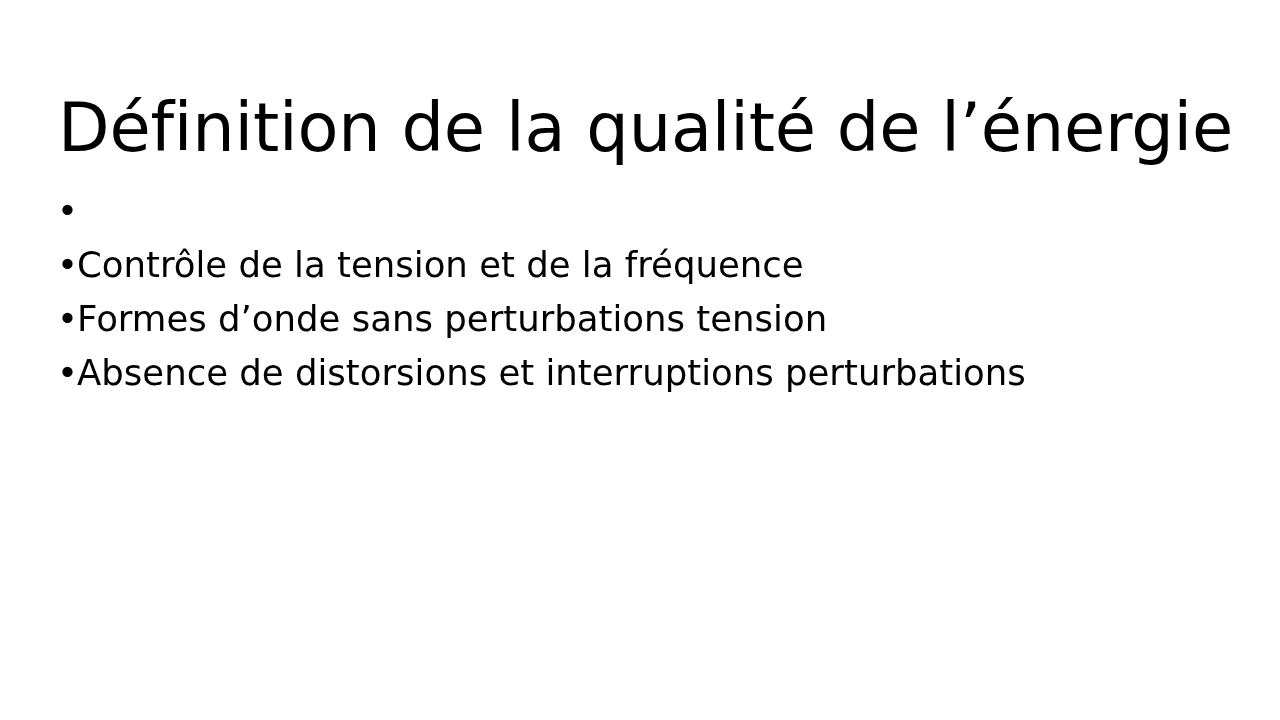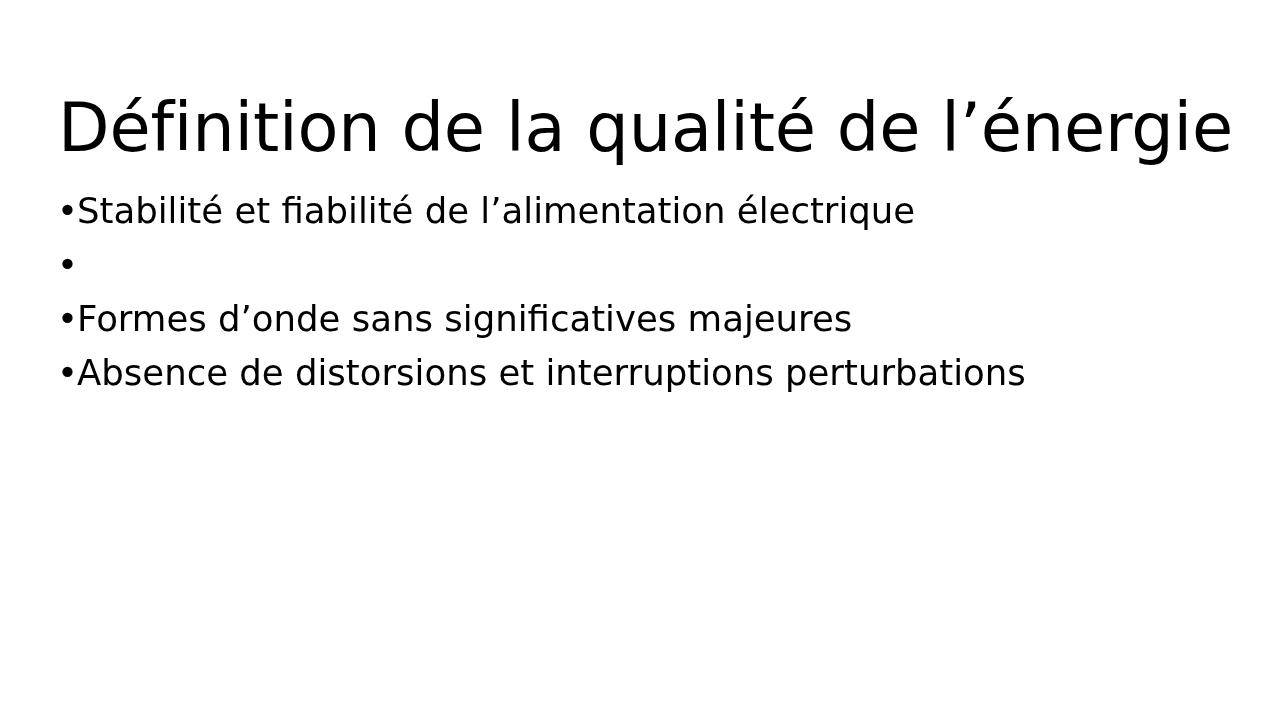--- a/index.html
+++ b/index.html
@@ -74,30 +74,30 @@
 <body>
 
 <div class="slide">
 
   <h1 class="slide-title">Définition de la qualité de l’énergie</h1>
 
   <ul class="bullet-list">
 
     <li class="bullet-item">
       <span class="bullet-marker">•</span>
-      <span class="bullet-text">Stabilité et fiabilité de l’alimentation électrique</span>
     </li>
 
     <li class="bullet-item">
       <span class="bullet-marker">•</span>
+      <span class="bullet-text">Contrôle de la tension et de la fréquence</span>
     </li>
 
     <li class="bullet-item">
       <span class="bullet-marker">•</span>
-      <span class="bullet-text">Formes d’onde sans significatives majeures</span>
+      <span class="bullet-text">Formes d’onde sans perturbations tension</span>
     </li>
 
     <li class="bullet-item">
       <span class="bullet-marker">•</span>
       <span class="bullet-text">Absence de distorsions et interruptions perturbations</span>
     </li>
 
   </ul>
 
 </div>

